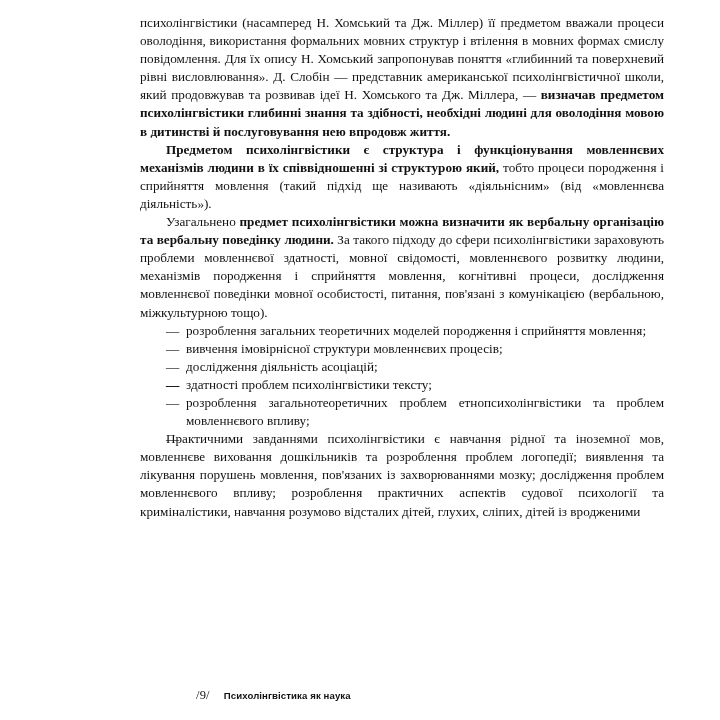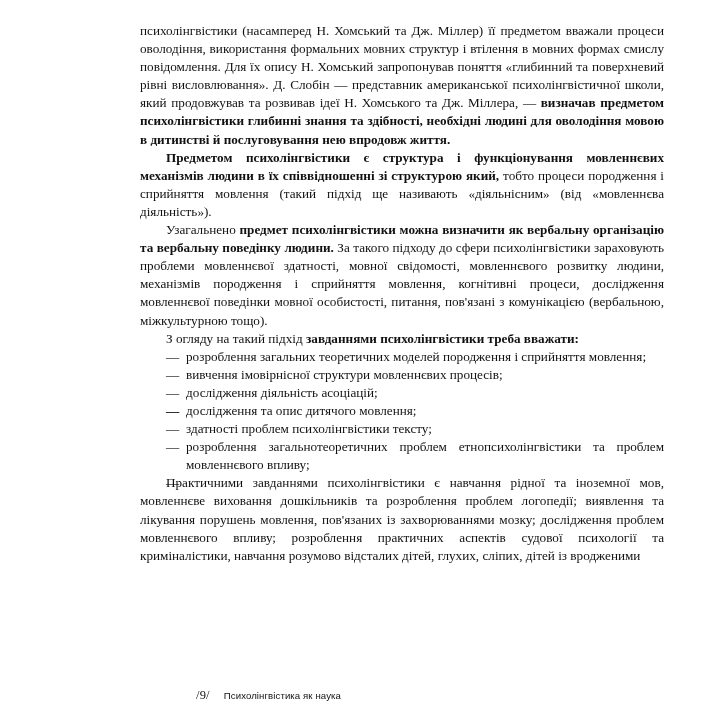--- a/index.html
+++ b/index.html
@@ -12,21 +12,21 @@
     height: 720px;
     overflow: hidden;
     font-family: "Liberation Serif", serif;
     color: #111111;
   }
   .page {
     position: relative;
     width: 720px;
     height: 720px;
     box-sizing: border-box;
-    padding: 22px 56px 0 140px;
+    padding: 14px 56px 0 140px;
   }
   .body-text {
     font-size: 13.2px;
     line-height: 18.1px;
     text-align: justify;
     text-justify: inter-word;
     hyphens: manual;
   }
   .para {
     margin: 0;
@@ -67,45 +67,44 @@
     margin-left: 196px;
     font-family: "Liberation Serif", serif;
     font-size: 12.5px;
     color: #111111;
     letter-spacing: 0.2px;
   }
   .footer-title {
     margin-left: 14px;
     font-family: "Liberation Sans", sans-serif;
     font-size: 9.6px;
-    font-weight: normal;
+    font-weight: bold;
     color: #111111;
     letter-spacing: 0.1px;
   }
 </style>
 </head>
 <body>
 
 <div class="page">
   <div class="body-text">
 
     <p class="para noindent"><span>психолінгвістики (насамперед Н. Хомський та Дж. Міллер) її предметом вважали процеси оволодіння, використання формальних мовних структур і втілення в мовних формах смислу повідомлення. Для їх опису Н. Хомський запропонував поняття «глибинний та поверхневий рівні висловлювання». Д. Слобін — представник американської психолінгвістичної школи, який продовжував та розвивав ідеї Н. Хомського та Дж. Міллера, — </span><b>визначав предметом психолінгвістики глибинні знання та здібності, необхідні людині для оволодіння мовою в дитинстві й послуговування нею впродовж життя.</b></p>
 
     <p class="para"><b>Предметом психолінгвістики є структура і функціонування мовленнєвих механізмів людини в їх співвідношенні зі структурою який, </b><span>тобто процеси породження і сприйняття мовлення (такий підхід ще називають «діяльнісним» (від «мовленнєва діяльність»).</span></p>
 
     <p class="para"><span>Узагальнено </span><b>предмет психолінгвістики можна визначити як вербальну організацію та вербальну поведінку людини.</b><span> За такого підходу до сфери психолінгвістики зараховують проблеми мовленнєвої здатності, мовної свідомості, мовленнєвого розвитку людини, механізмів породження і сприйняття мовлення, когнітивні процеси, дослідження мовленнєвої поведінки мовної особистості, питання, пов'язані з комунікацією (вербальною, міжкультурною тощо).</span></p>
 
-    <p class="para"><span>З огляду на такий підхід </span><b>завданнями психолінгвістики треба вважати:</b></p>
 
     <ul class="list">
       <li><span class="dash">—</span><span>розроблення загальних теоретичних моделей породження і сприйняття мовлення;</span></li>
       <li><span class="dash">—</span><span>вивчення імовірнісної структури мовленнєвих процесів;</span></li>
       <li><span class="dash">—</span><span>дослідження діяльність асоціацій;</span></li>
       <li><span class="dash">—</span></li>
-      <li><span class="dash">—</span><span>дослідження та опис дитячого мовлення;</span></li>
+      <li><span class="dash">—</span></li>
       <li><span class="dash">—</span><span>здатності проблем психолінгвістики тексту;</span></li>
       <li><span class="dash">—</span><span>розроблення загальнотеоретичних проблем етнопсихолінгвістики та проблем мовленнєвого впливу;</span></li>
       <li><span class="dash">—</span></li>
     </ul>
 
     <p class="para"><span>Практичними завданнями психолінгвістики є навчання рідної та іноземної мов, мовленнєве виховання дошкільників та розроблення проблем логопедії; виявлення та лікування порушень мовлення, пов'язаних із захворюваннями мозку; дослідження проблем мовленнєвого впливу; розроблення практичних аспектів судової психології та криміналістики, навчання розумово відсталих дітей, глухих, сліпих, дітей із вродженими</span></p>
 
   </div>
 
   <div class="footer">

